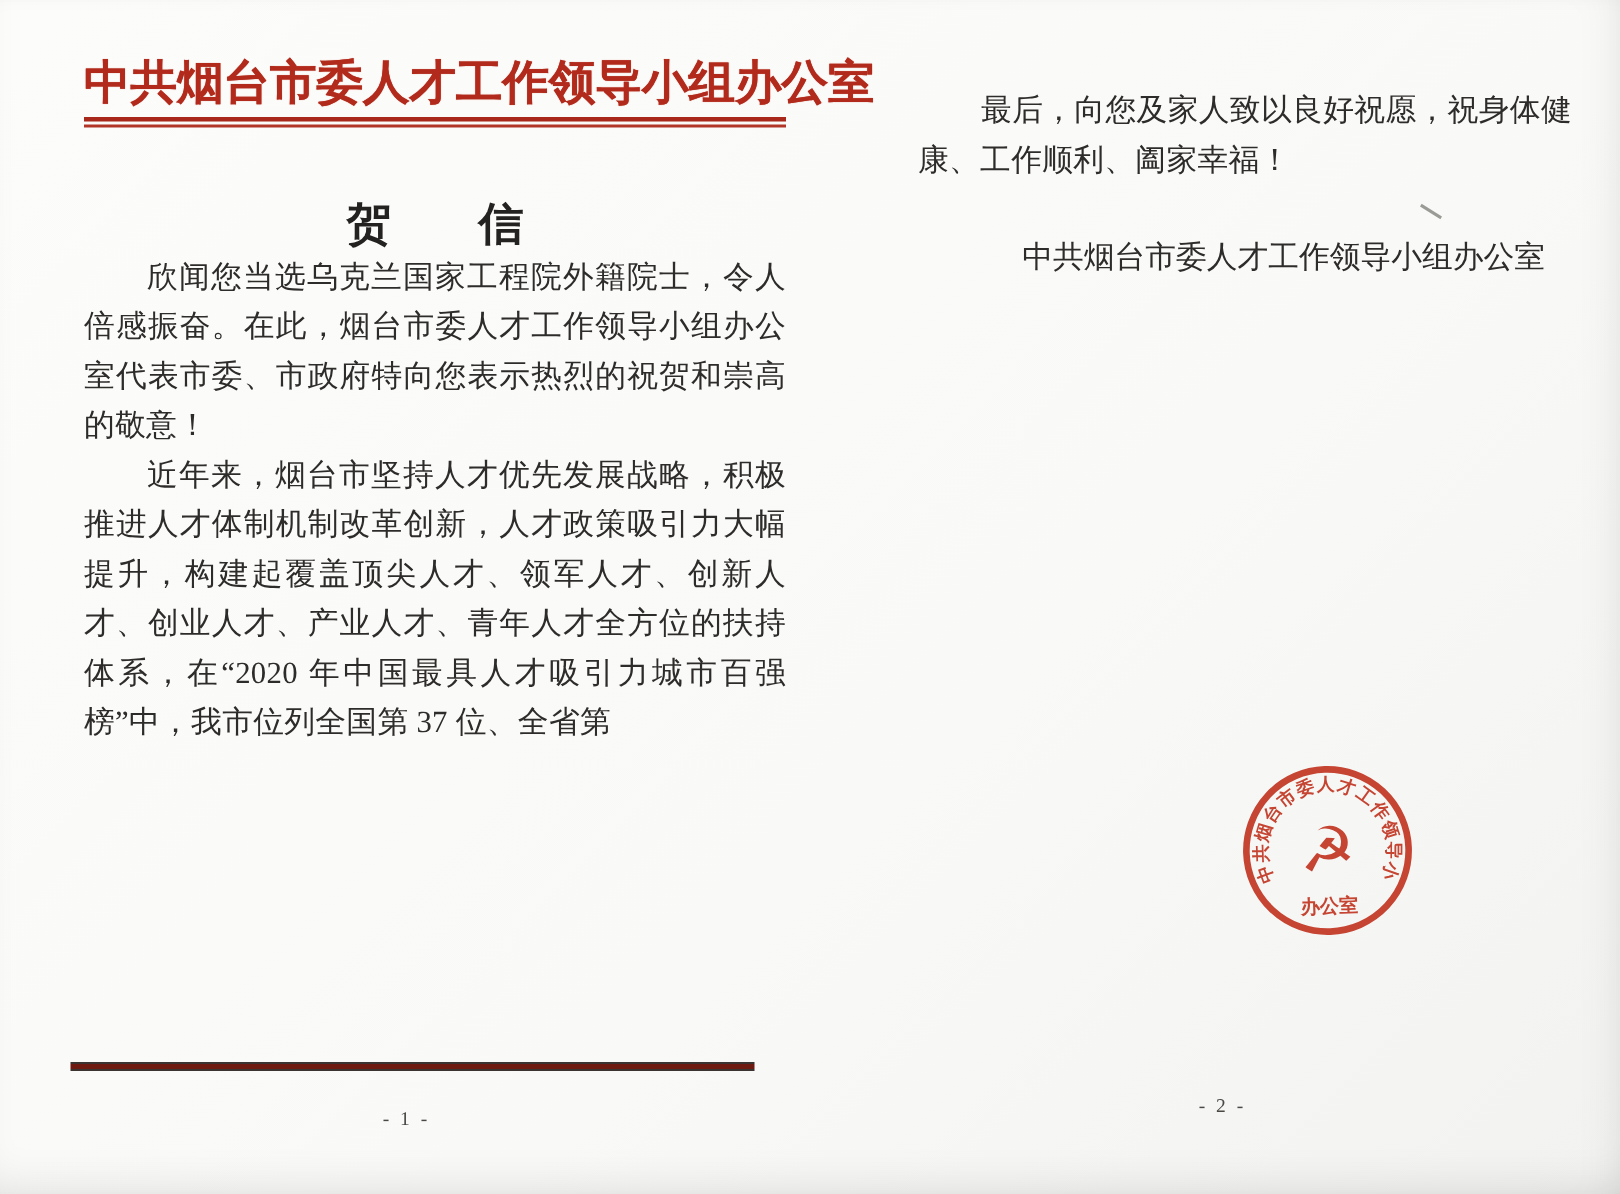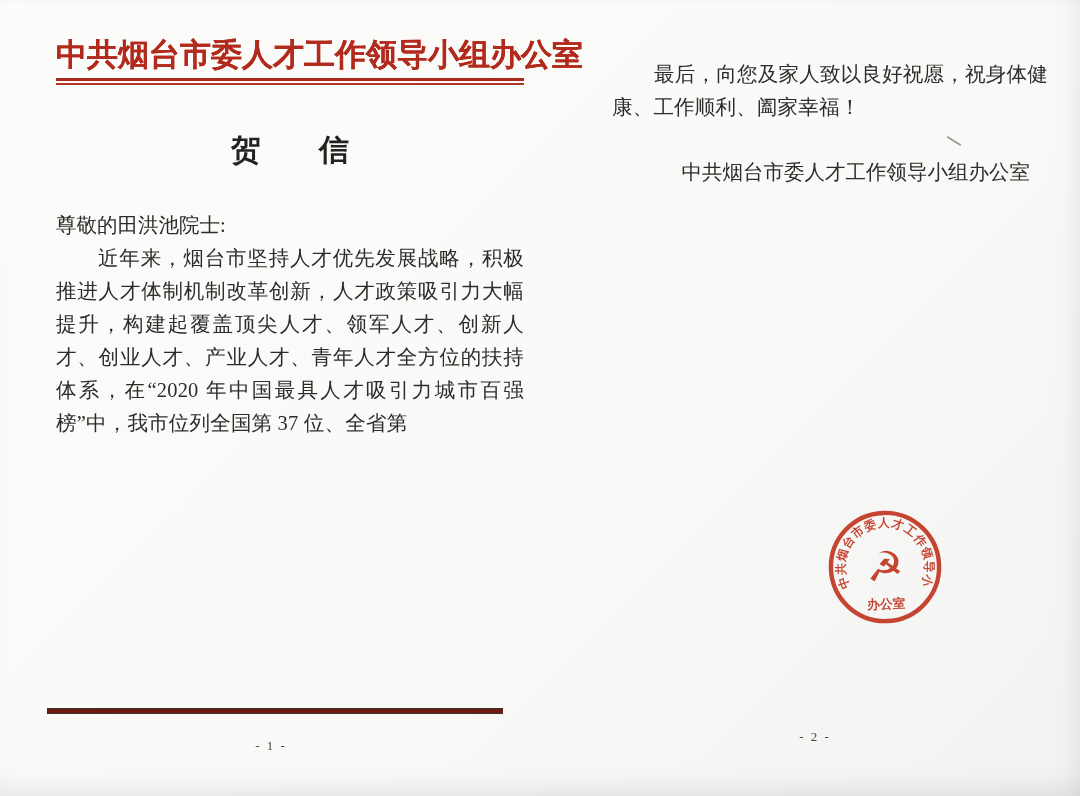--- a/index.html
+++ b/index.html
@@ -76,22 +76,22 @@
   <div class="page page-left">
     <div class="letterhead">中共烟台市委人才工作领导小组办公室</div>
     <div class="rule-thick"></div>
     <div class="rule-thin"></div>
 
     <div class="doc-title">
       <span>贺</span>
       <span>信</span>
     </div>
 
-    <p class="salutation">尊敬的田洪池院士:</p>
 
+    <p class="body indent">欣闻您当选乌克兰国家工程院外籍院士，令人倍感振奋。在此，烟台市委人才工作领导小组办公室代表市委、市政府特向您表示热烈的祝贺和崇高的敬意！</p>
     <p class="body indent">近年来，烟台市坚持人才优先发展战略，积极推进人才体制机制改革创新，人才政策吸引力大幅提升，构建起覆盖顶尖人才、领军人才、创新人才、创业人才、产业人才、青年人才全方位的扶持体系，在“2020 年中国最具人才吸引力城市百强榜”中，我市位列全国第 37 位、全省第</p>
   </div>
 
   <div class="footer-rule"></div>
   <div class="page-num page-num-1">- 1 -</div>
 
   <div class="page page-right">
     <p class="body indent">最后，向您及家人致以良好祝愿，祝身体健康、工作顺利、阖家幸福！</p>
 
     <div class="signature">中共烟台市委人才工作领导小组办公室</div>

